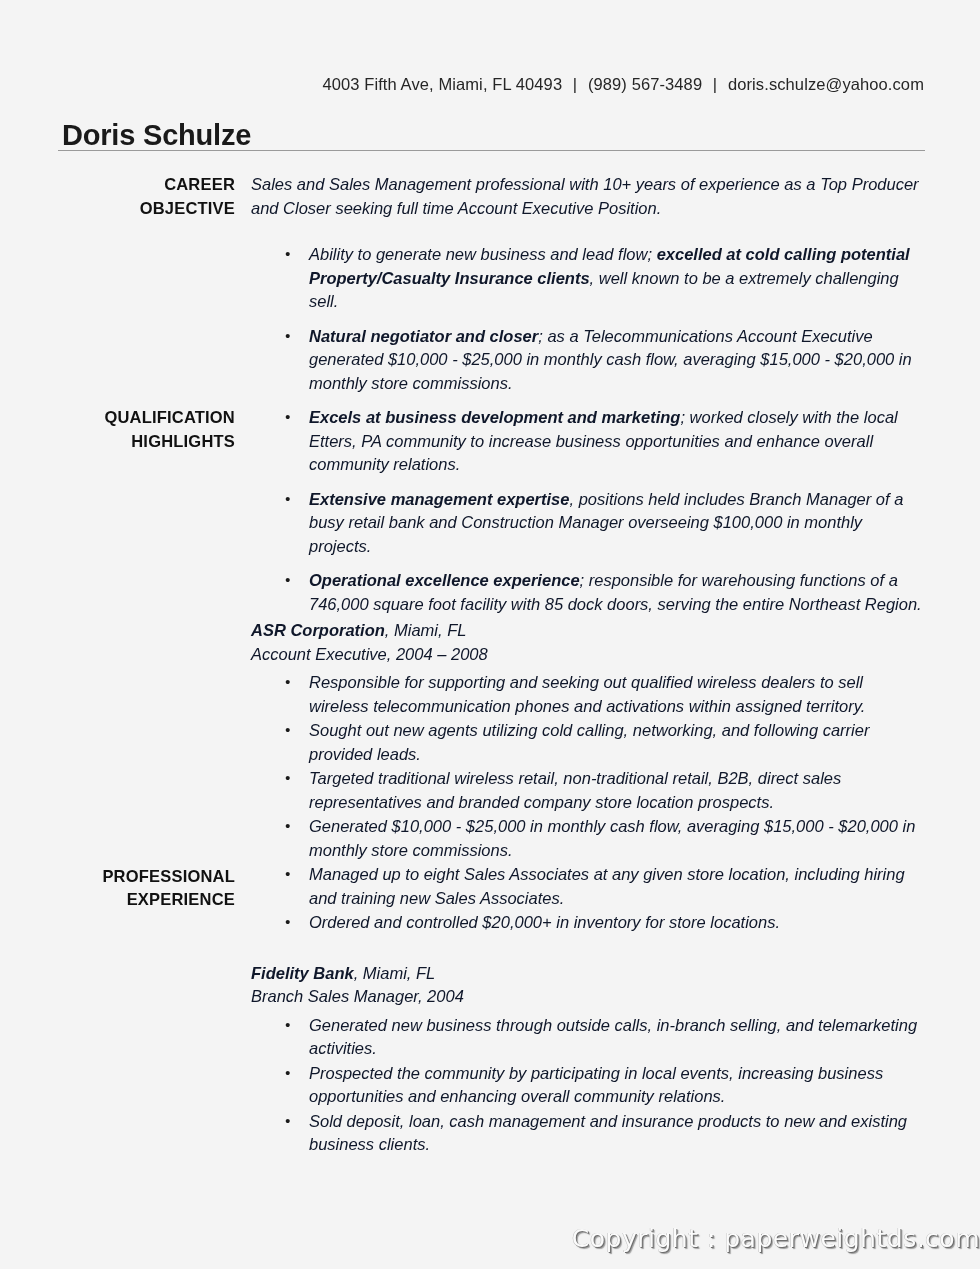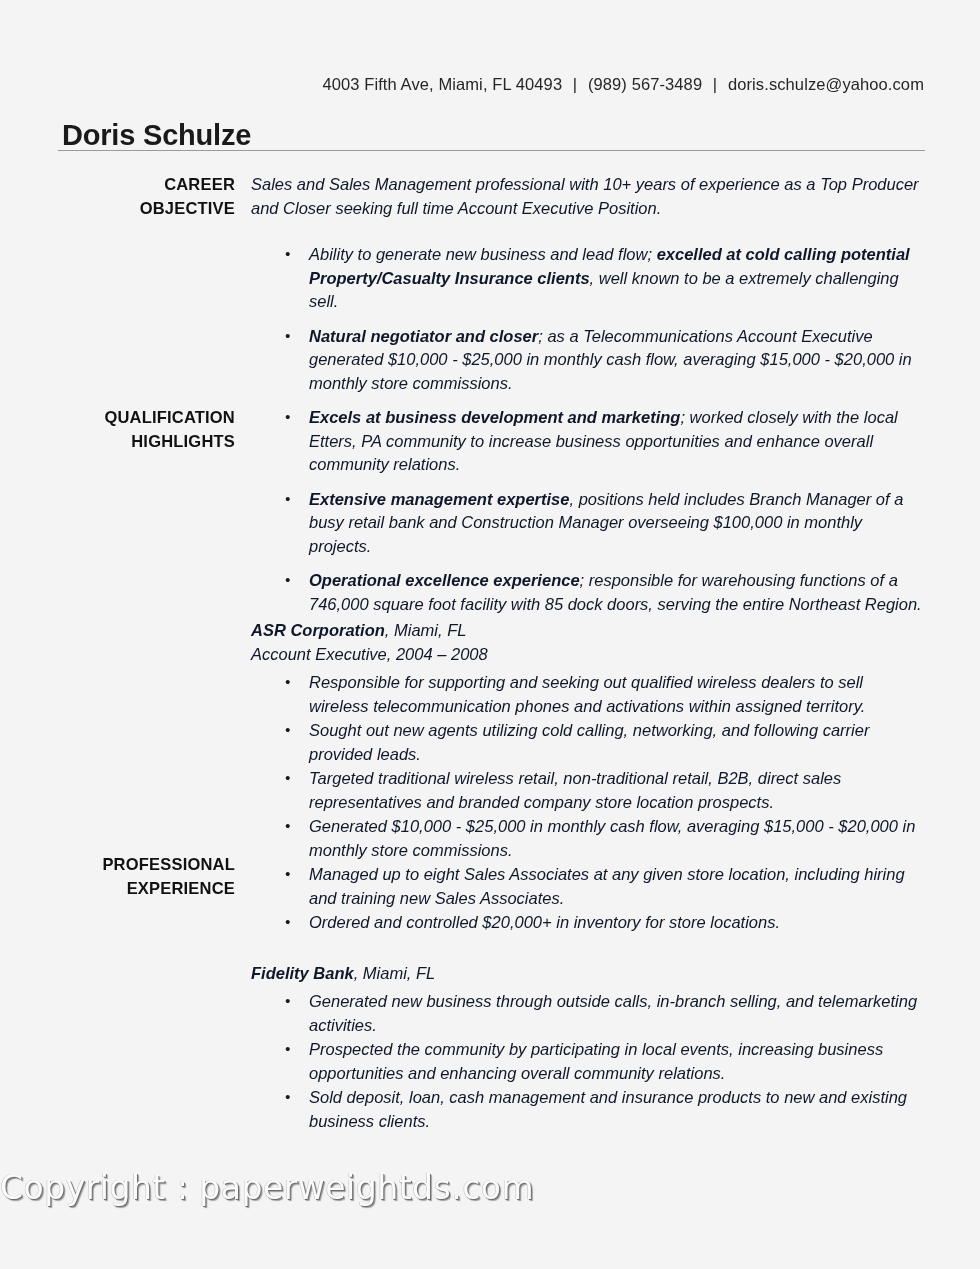--- a/index.html
+++ b/index.html
@@ -129,25 +129,25 @@
     top: 1192px;
     left: 0;
     width: 980px;
     text-align: center;
     font-size: 16px;
     color: #1a1a1a;
   }
 
   .watermark {
     position: absolute;
-    top: 1168px;
+    top: 1224px;
     left: 0;
     width: 980px;
-    text-align: left;
-    font-size: 33px;
+    text-align: right;
+    font-size: 25px;
     font-family: "DejaVu Sans", sans-serif;
     color: #fbfbfb;
     letter-spacing: 0.5px;
     text-shadow:
       1px 1px 0 #6e6e6e,
       2px 2px 1px rgba(90,90,90,0.55),
       -0.5px -0.5px 0 #bcbcbc;
     pointer-events: none;
     user-select: none;
   }
@@ -219,20 +219,21 @@
           <li>Sought out new agents utilizing cold calling, networking, and following carrier provided leads.</li>
           <li>Targeted traditional wireless retail, non-traditional retail, B2B, direct sales representatives and branded company store location prospects.</li>
           <li>Generated $10,000 - $25,000 in monthly cash flow, averaging $15,000 - $20,000 in monthly store commissions.</li>
           <li>Managed up to eight Sales Associates at any given store location, including hiring and training new Sales Associates.</li>
           <li>Ordered and controlled $20,000+ in inventory for store locations.</li>
         </ul>
       </div>
 
       <div class="job-block" style="margin-top:27px;">
         <div class="job-title-line"><b>Fidelity Bank</b><span>, Miami, FL</span></div>
+        <div class="job-role-line">Branch Sales Manager, 2004</div>
         <ul class="bullets tight" style="margin-top:5px;">
           <li>Generated new business through outside calls, in-branch selling, and telemarketing activities.</li>
           <li>Prospected the community by participating in local events, increasing business opportunities and enhancing overall community relations.</li>
           <li>Sold deposit, loan, cash management and insurance products to new and existing business clients.</li>
         </ul>
       </div>
 
     </div>
   </div>
 

